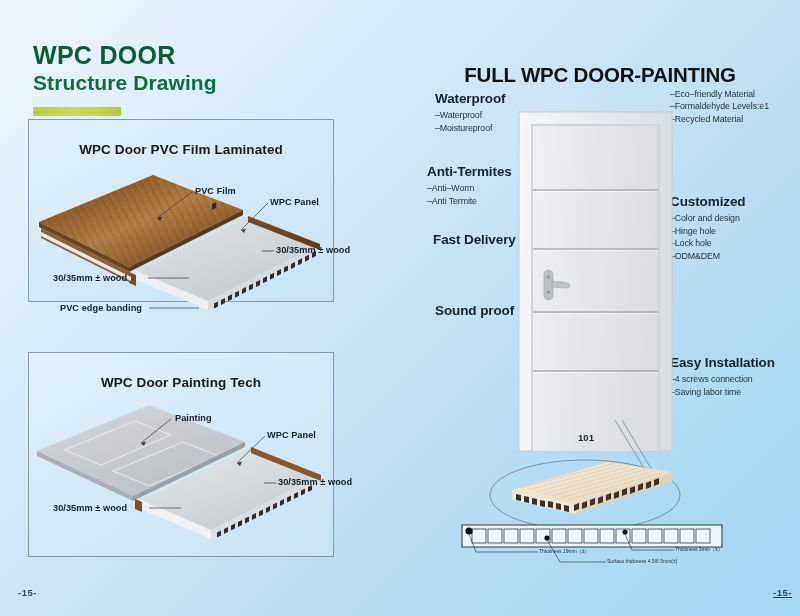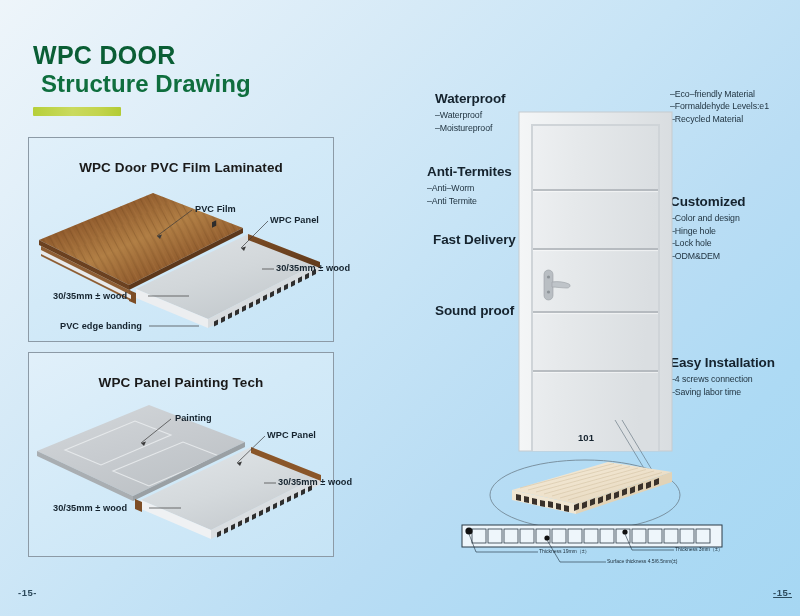--- a/index.html
+++ b/index.html
@@ -21,35 +21,35 @@
         #a6d7f3 100%);
   }
   
   .left-page{position:absolute;left:0;top:0;width:400px;height:616px;}
   .title-wrap{position:absolute;left:33px;top:42px;}
   .title-main{
     font-size:25px;font-weight:bold;color:#0a5e35;
     letter-spacing:.3px;line-height:1.05;margin:0;
   }
   .title-sub{
-    font-size:24px;font-weight:bold;color:#0f6e3e;
-    letter-spacing:.1px;line-height:1.1;margin:3px 0 0 8px;
+    font-size:21px;font-weight:bold;color:#0f6e3e;
+    letter-spacing:.1px;line-height:1.1;margin:3px 0 0 0;
   }
   .accent-bar{
     position:absolute;left:33px;top:107px;width:88px;height:9px;
     background:linear-gradient(90deg,#b6cf3a 0%,#cada5e 45%,#c3d44c 75%,#b2cb35 100%);
     border-radius:1px;
   }
   .diagram-box{
     position:absolute;left:28px;width:306px;
     border:1.4px solid #8c9aa6;
     background:linear-gradient(150deg,#e1f0fa 0%,#d3eaf8 45%,#c6e4f6 100%);
     box-sizing:border-box;
   }
-  .box-1{top:137px;height:205px;}
+  .box-1{top:119px;height:183px;}
   .box-2{top:352px;height:205px;}
   .box-title{
     position:absolute;left:0;right:0;text-align:center;
     font-size:13.5px;font-weight:bold;color:#1a1a1a;
     top:22px;letter-spacing:.1px;
   }
   .lbl{
     position:absolute;font-size:9.2px;font-weight:bold;color:#15232e;
     white-space:nowrap;letter-spacing:.05px;
   }
@@ -182,21 +182,21 @@
       </svg>
 
       <div class="lbl" style="left:166px;top:66px;">PVC Film</div>
       <div class="lbl" style="left:241px;top:77px;">WPC Panel</div>
       <div class="lbl" style="left:247px;top:125px;">30/35mm ± wood</div>
       <div class="lbl" style="left:24px;top:153px;">30/35mm ± wood</div>
       <div class="lbl" style="left:31px;top:183px;">PVC edge banding</div>
     </div>
 
     <div class="diagram-box box-2">
-      <div class="box-title">WPC Panel Painting Tech</div>
+      <div class="box-title">WPC Door Painting Tech</div>
 
       <svg class="svg-abs" width="304" height="203" viewBox="0 0 304 203">
         <defs>
           <linearGradient id="paintTop" x1="0" y1="0" x2="0.7" y2="1">
             <stop offset="0" stop-color="#d4d8db"></stop>
             <stop offset="0.5" stop-color="#c8ccd0"></stop>
             <stop offset="1" stop-color="#bcc1c5"></stop>
           </linearGradient>
           <linearGradient id="panelTop2" x1="0" y1="0" x2="0.6" y2="1">
             <stop offset="0" stop-color="#e3e7ea"></stop>
@@ -256,20 +256,21 @@
       <div class="lbl" style="left:238px;top:77px;">WPC Panel</div>
       <div class="lbl" style="left:249px;top:124px;">30/35mm ± wood</div>
       <div class="lbl" style="left:24px;top:150px;">30/35mm ± wood</div>
     </div>
 
     <div class="page-num pn-left">-15-</div>
   </div>
 
   <div class="right-page">
 
+    <div class="r-title">FULL WPC DOOR-PAINTING</div>
 
     <div class="feat feat-left" style="left:35px;top:91px;">
       <div class="feat-h">Waterproof</div>
       <div class="feat-li">–Waterproof</div>
       <div class="feat-li">–Moistureproof</div>
     </div>
 
     <div class="feat feat-left" style="left:27px;top:164px;">
       <div class="feat-h">Anti-Termites</div>
       <div class="feat-li">–Anti–Worm</div>

